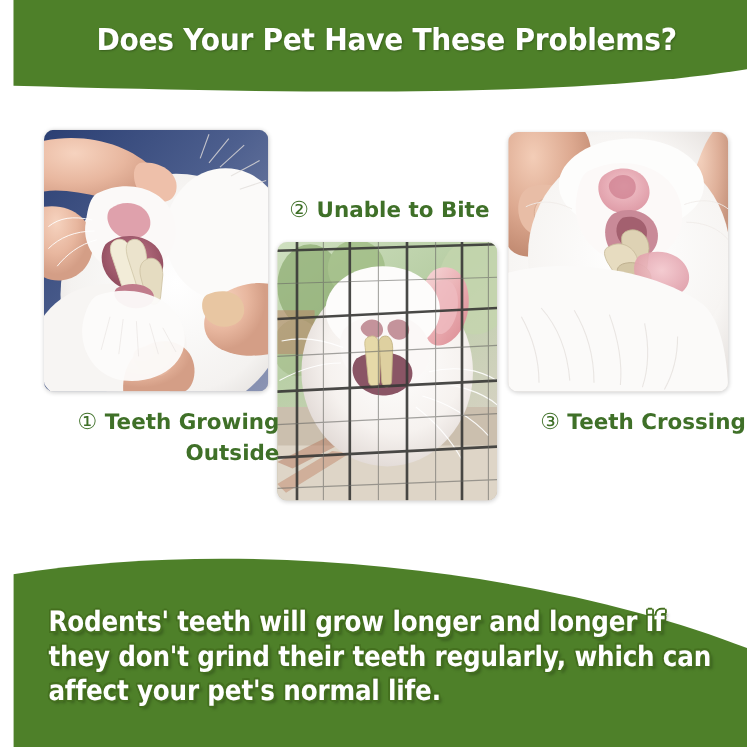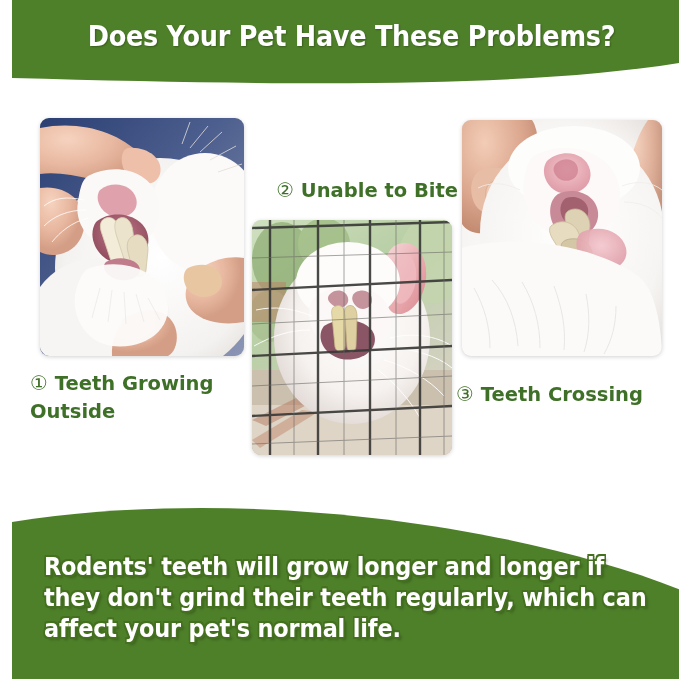--- a/index.html
+++ b/index.html
@@ -62,25 +62,25 @@
   #photo-3 { left: 450px; top: 120px; width: 200px; height: 236px; }
 
   
   .caption {
     position: absolute;
     color: #3f7028;
     font-family: "DejaVu Sans", sans-serif;
     font-weight: bold;
     font-size: 19.5px;
     line-height: 28px;
-    text-align: left;
+    text-align: right;
   }
   #caption-1 { left: 18px;  top: 369px; width: 224px; }
-  #caption-2 { left: 238px; top: 176px; width: 208px; text-align: right; }
-  #caption-3 { left: 444px; top: 380px; width: 222px; }
+  #caption-2 { left: 238px; top: 176px; width: 208px; text-align: center; }
+  #caption-3 { left: 444px; top: 369px; width: 222px; }
   .caption .num {
     font-weight: normal;
     font-size: 20px;
   }
 
   
   .footer-banner {
     position: absolute;
     left: 0;
     top: 498px;

